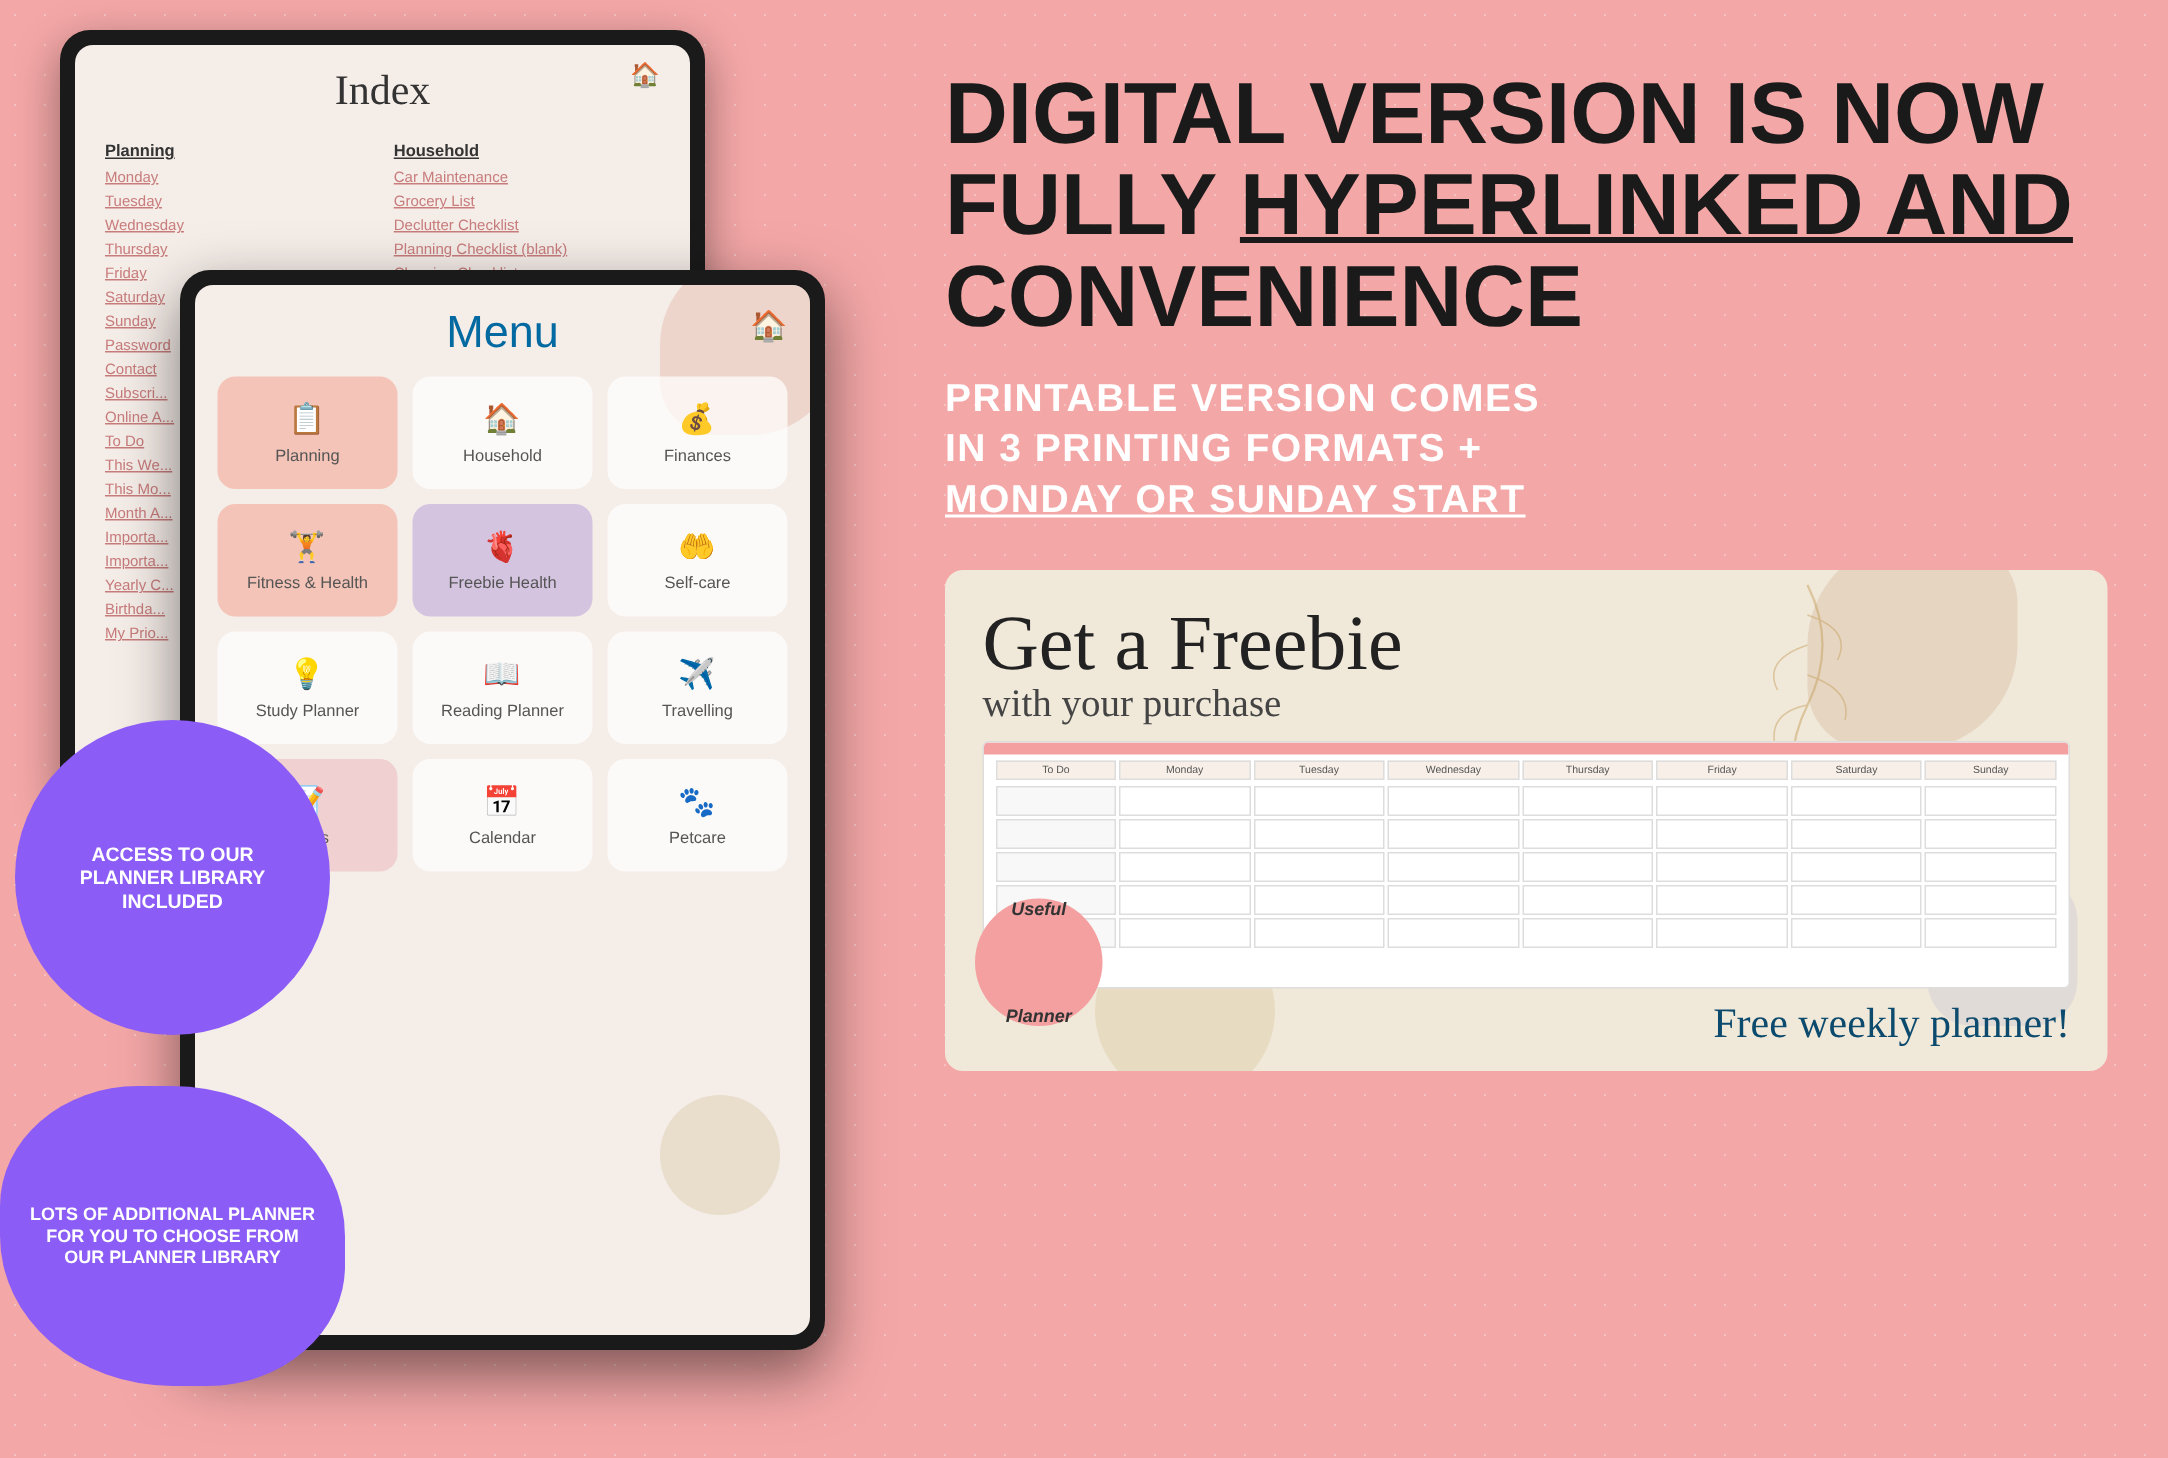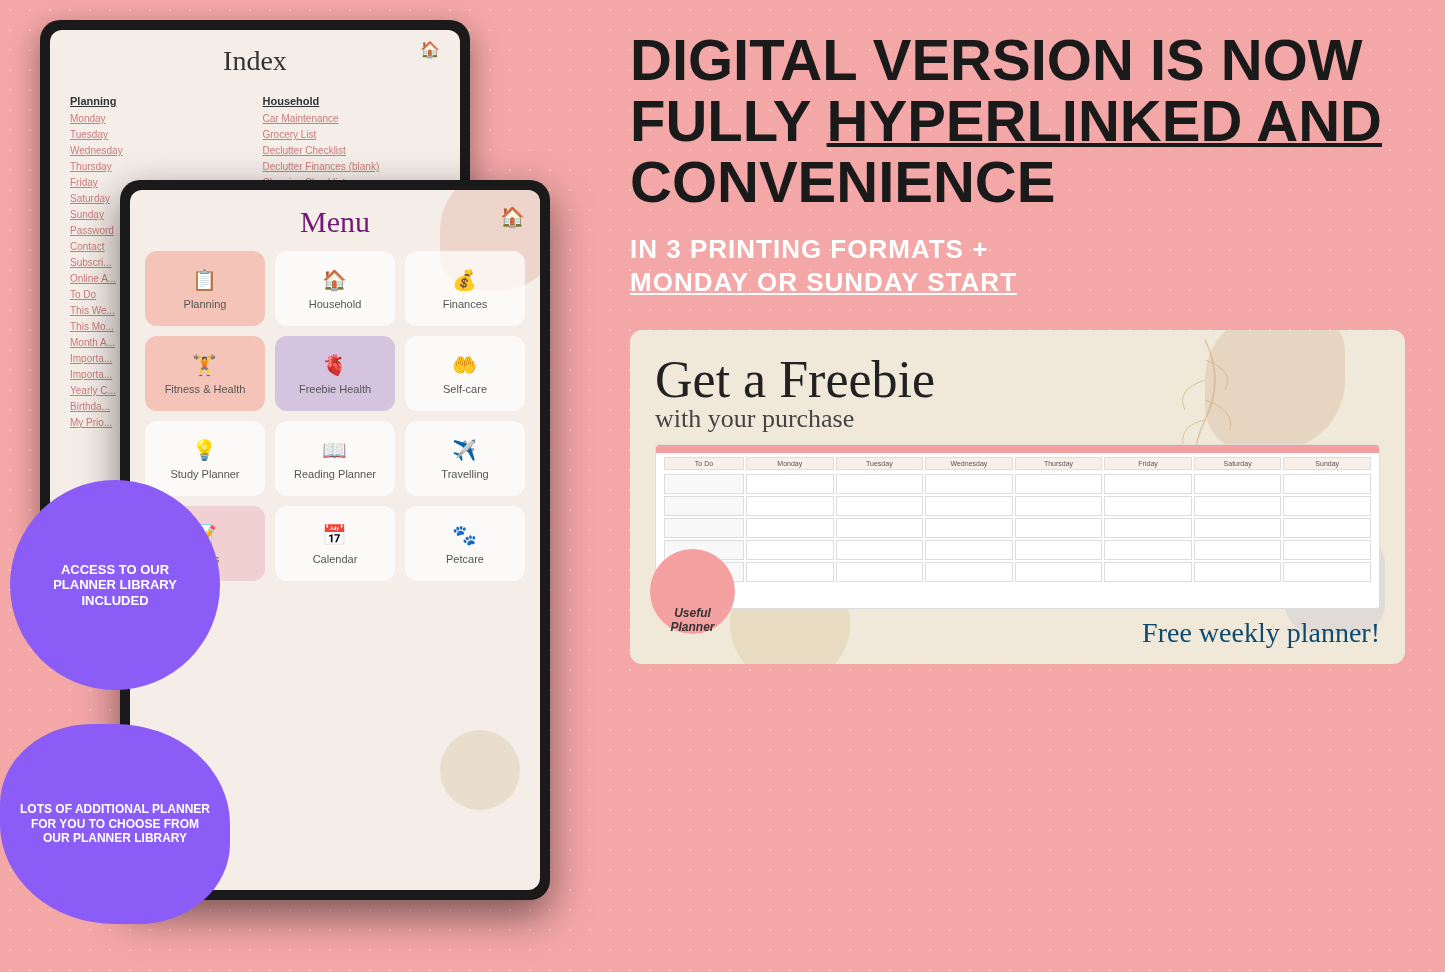--- a/index.html
+++ b/index.html
@@ -134,24 +134,24 @@
       width: 80px;
       height: 80px;
       background: #d4c8a0;
       border-radius: 50%;
       bottom: 80px;
       right: 20px;
       opacity: 0.4;
     }
 
     .menu-title {
-      font-family: Liberation Serif, serif;
+      font-family: Liberation Sans, sans-serif;
       font-size: 30px;
       text-align: center;
-      color: #701a75;
+      color: #0369a1;
       position: relative;
       z-index: 2;
     }
 
     .menu-home {
       position: absolute;
       top: 15px;
       right: 15px;
       font-size: 20px;
       z-index: 2;
@@ -223,21 +223,21 @@
       top: 724px;
       font-size: 12px;
       padding: 20px;
       border-radius: 40% 50% 40% 50%;
     }
 
     
     .right-section {
       position: absolute;
       left: 590px;
-      top: 0;
+      top: 16px;
       width: 855px;
       height: 816px;
       padding: 30px 40px;
     }
 
     .headline {
       font-family: Arial Black, Arial, sans-serif;
       font-weight: 900;
       font-size: 58px;
       line-height: 1.05;
@@ -426,21 +426,21 @@
           <div class="index-col-item">Importa...</div>
           <div class="index-col-item">Yearly C...</div>
           <div class="index-col-item">Birthda...</div>
           <div class="index-col-item">My Prio...</div>
         </div>
         <div class="index-col">
           <div class="index-col-header">Household</div>
           <div class="index-col-item">Car Maintenance</div>
           <div class="index-col-item">Grocery List</div>
           <div class="index-col-item">Declutter Checklist</div>
-          <div class="index-col-item">Declutter Finances (blank)</div>
+          <div class="index-col-item">Planning Checklist (blank)</div>
           <div class="index-col-item">Cleaning Checklist</div>
           <div class="index-col-item">Chore Chart</div>
         </div>
       </div>
     </div>
   </div>
 
   <div class="tablet-front">
     <div class="tablet-front-screen">
       <div class="shape-1"></div>
@@ -509,20 +509,21 @@
 
 <div class="right-section">
 
   <div class="headline">
     <div>DIGITAL VERSION IS NOW</div>
     <div>FULLY <span class="underline">HYPERLINKED AND</span></div>
     <div>CONVENIENCE</div>
   </div>
 
   <div class="subheadline">
+    <div>PRINTABLE VERSION COMES</div>
     <div>IN 3 PRINTING FORMATS +</div>
     <div><span class="underline">MONDAY OR SUNDAY START</span></div>
   </div>
 
   <div class="freebie-card">
     <div class="freebie-shapes">
       <div class="fc-shape-1"></div>
       <div class="fc-shape-2"></div>
       <div class="fc-shape-3"></div>
 
@@ -599,20 +600,20 @@
           <div class="planner-cell"></div>
           <div class="planner-cell"></div>
           <div class="planner-cell"></div>
           <div class="planner-cell"></div>
         </div>
       </div>
     </div>
 
     <div class="freebie-footer">Free weekly planner!</div>
 
-    <div style="position:absolute;bottom:30px;left:20px;width:85px;height:85px;background:#f4a0a0;border-radius:50%;display:flex;flex-direction:column;align-items:center;justify-content:flex-end;text-align:center;font-style:italic;font-size:12px;font-weight:bold;color:#333;z-index:5;">
+    <div style="position:absolute;bottom:30px;left:20px;width:85px;height:85px;background:#f4a0a0;border-radius:50%;display:flex;flex-direction:column;align-items:center;justify-content:space-between;text-align:center;font-style:italic;font-size:12px;font-weight:bold;color:#333;z-index:5;">
       <span>Useful</span>
       <span>Planner</span>
     </div>
 
   </div>
 
 </div>
 
 </body></html>

